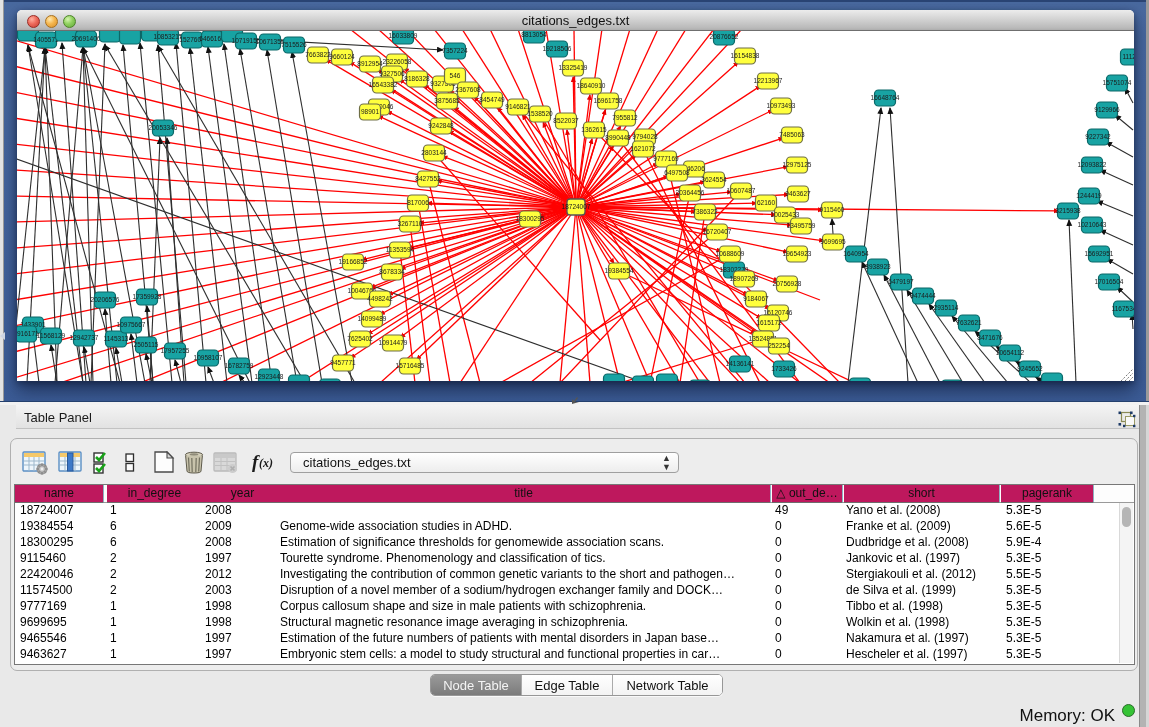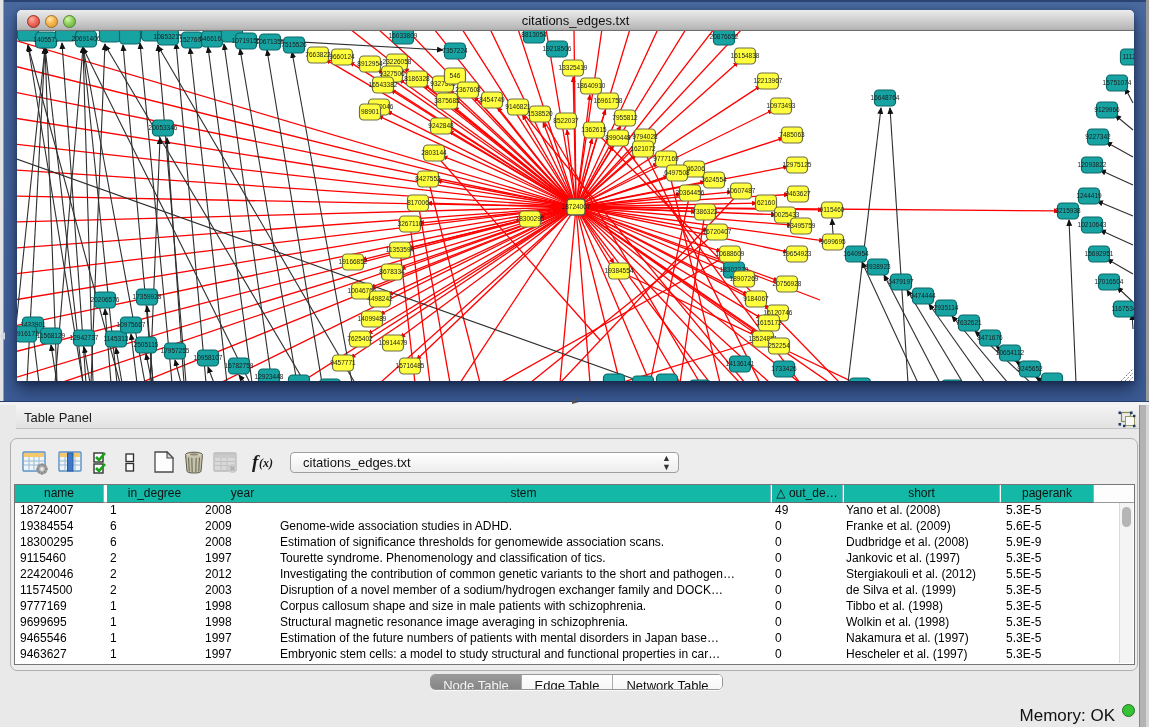--- a/index.html
+++ b/index.html
@@ -29,31 +29,31 @@
 #ptitle{position:absolute;left:16px;top:0;width:100%;height:24px;background:linear-gradient(#f4f4f4,#e2e2e2);border-bottom:1px solid #c2c2c2}
 #ptitle .t{position:absolute;left:8px;top:5px;font-size:13px;color:#1a1a1a}
 #ptitle .x{position:absolute;right:11px;top:3px;font-size:15px;font-weight:bold;color:#111}
 #box{position:absolute;left:10px;top:33px;width:1128px;height:233px;background:#ededed;border:1px solid #b0b0b0;border-radius:7px}
 #dd{position:absolute;left:279px;top:13px;width:389px;height:21px;background:linear-gradient(#fff,#ededed);
  border:1px solid #9f9f9f;border-radius:4px;font-size:13px;color:#111;line-height:19px;padding-left:12px}
 #dd .sp{position:absolute;right:7px;top:1px;font-size:9px;color:#333;line-height:9px}
 
 #tbl{position:absolute;left:3px;top:45px;width:1121px;height:181px;background:#fff;border:1px solid #777;border-radius:0 0 0 0}
 #thead{position:absolute;left:0;top:0;width:1119px;height:18px;background:#fdfdfd;border-bottom:1px solid #9a9a9a}
-.th{position:absolute;top:0;height:18px;background:#14b8a6;border-right:1px solid #8fb0c2;border-bottom:1px solid #6d6d6d;
+.th{position:absolute;top:0;height:18px;background:#be185d;border-right:1px solid #8fb0c2;border-bottom:1px solid #6d6d6d;
  font-size:12px;color:#111;text-align:center;line-height:17px}
 #tbody{position:absolute;left:0;top:18px;width:1119px;height:160px;font-size:12px;color:#000}
 .tr{position:relative;height:16px;line-height:15px;white-space:nowrap}
 .tr div{position:absolute;overflow:hidden}
 .c0{left:5px;width:85px}.c1{left:95px;width:88px}.c2{left:190px;width:75px}.c3{left:265px;width:488px}
 .c4{left:760px;width:68px}.c5{left:831px;width:155px}.c6{left:991px;width:95px}
 #vscroll{position:absolute;right:1px;top:18px;width:14px;height:160px;background:#f4f4f4;border-left:1px solid #d9d9d9}
 #vthumb{position:absolute;left:2px;top:4px;width:9px;height:20px;background:#b5b5b5;border-radius:5px}
 
-#tabs{position:absolute;left:430px;top:269px;height:16px;border:1px solid #979797;border-radius:5px;overflow:hidden;
+#tabs{position:absolute;left:430px;top:269px;height:22px;border:1px solid #979797;border-radius:5px;overflow:hidden;
  background:#fff;box-shadow:0 1px 0 rgba(255,255,255,.7)}
 .tab{float:left;height:22px;font-size:13px;line-height:21px;text-align:center;color:#111;background:linear-gradient(#fff,#f2f2f2)}
 .tab.sel{background:linear-gradient(#9a9a9a,#787878);color:#f4f4f4}
 .tab+.tab{border-left:1px solid #aaa}
 #mem{position:absolute;right:34px;top:301px;font-size:17px;color:#111}
 #memdot{position:absolute;right:14px;top:299px;width:13px;height:13px;border-radius:50%;background:#35c335;border:1.5px solid #2a6b2a}
 #prstrip{position:absolute;right:0;top:0;width:10px;height:322px;background:#b3b3b3;border-left:1px solid #8a8a8a}
 #prstrip .in{position:absolute;right:0;width:3px;height:100%;background:#d6d6d6}
 </style></head>
 <body>
@@ -629,21 +629,21 @@
             <text x="3" y="16" font-family="Liberation Serif,serif" font-size="19" font-style="italic" font-weight="bold" fill="#1a1a1a">f</text>
 <text x="10" y="15" font-family="Liberation Serif,serif" font-size="12" font-style="italic" font-weight="bold" fill="#1a1a1a">(x)</text>
           </g>
 </svg>
    <div id="dd">citations_edges.txt<span class="sp">▲<br>▼</span></div>
    <div id="tbl">
     <div id="thead">
      <div class="th" style="left:0;width:89px">name</div>
      <div class="th" style="left:92px;width:96px">in_degree</div>
      <div class="th" style="left:187px;width:82px">year</div>
-     <div class="th" style="left:262px;width:494px">stem</div>
+     <div class="th" style="left:262px;width:494px">title</div>
      <div class="th" style="left:757px;width:71px">△ out_de…</div>
      <div class="th" style="left:829px;width:156px">short</div>
      <div class="th" style="left:986px;width:93px">pagerank</div>
     </div>
     <div id="tbody">
             <div class="tr">
               <div class="c0">18724007</div>
               <div class="c1">1</div>
               <div class="c2">2008</div>
               <div class="c4">49</div>
@@ -659,21 +659,21 @@
               <div class="c5">Franke et al. (2009)</div>
               <div class="c6">5.6E-5</div>
             </div>
 <div class="tr">
               <div class="c0">18300295</div>
               <div class="c1">6</div>
               <div class="c2">2008</div>
               <div class="c3">Estimation of significance thresholds for genomewide association scans.</div>
               <div class="c4">0</div>
               <div class="c5">Dudbridge et al. (2008)</div>
-              <div class="c6">5.9E-9</div>
+              <div class="c6">5.9E-4</div>
             </div>
 <div class="tr">
               <div class="c0">9115460</div>
               <div class="c1">2</div>
               <div class="c2">1997</div>
               <div class="c3">Tourette syndrome. Phenomenology and classification of tics.</div>
               <div class="c4">0</div>
               <div class="c5">Jankovic et al. (1997)</div>
               <div class="c6">5.3E-5</div>
             </div>

